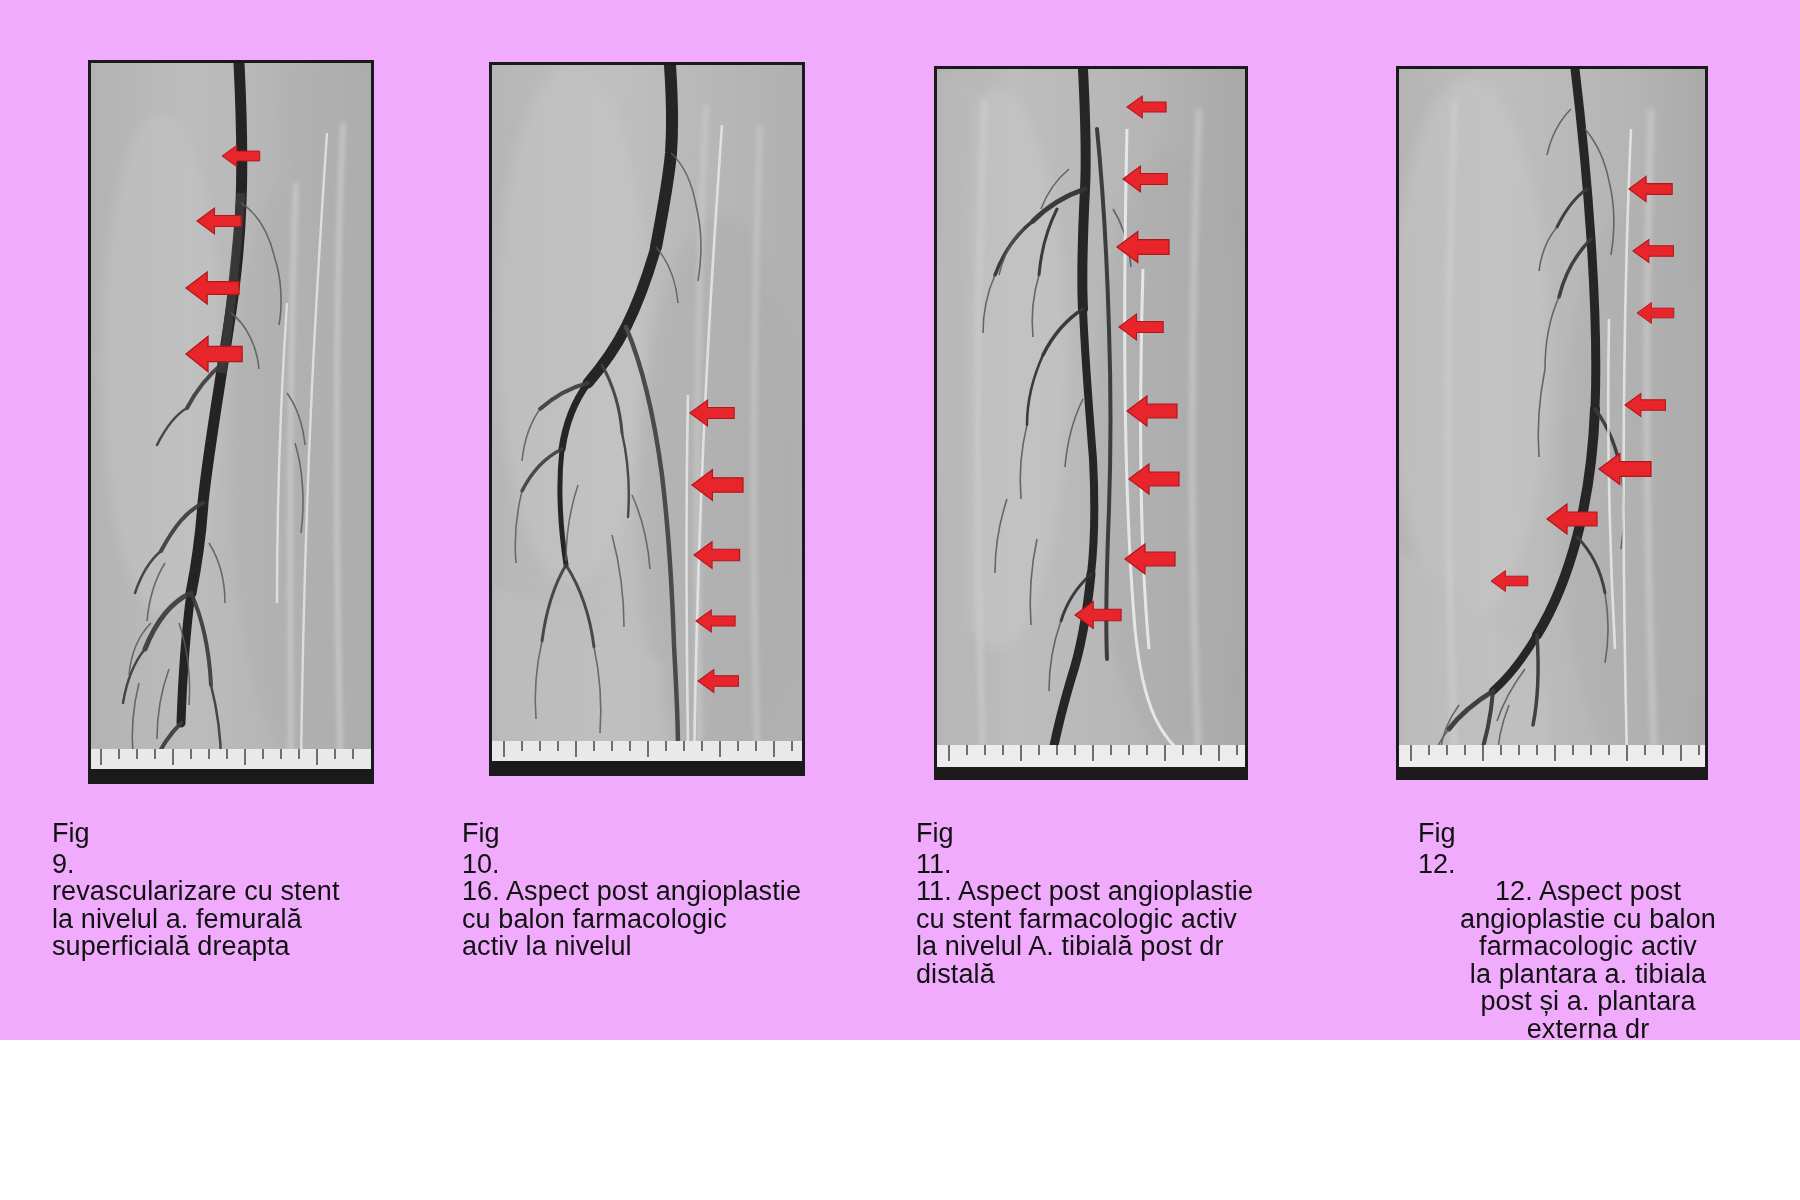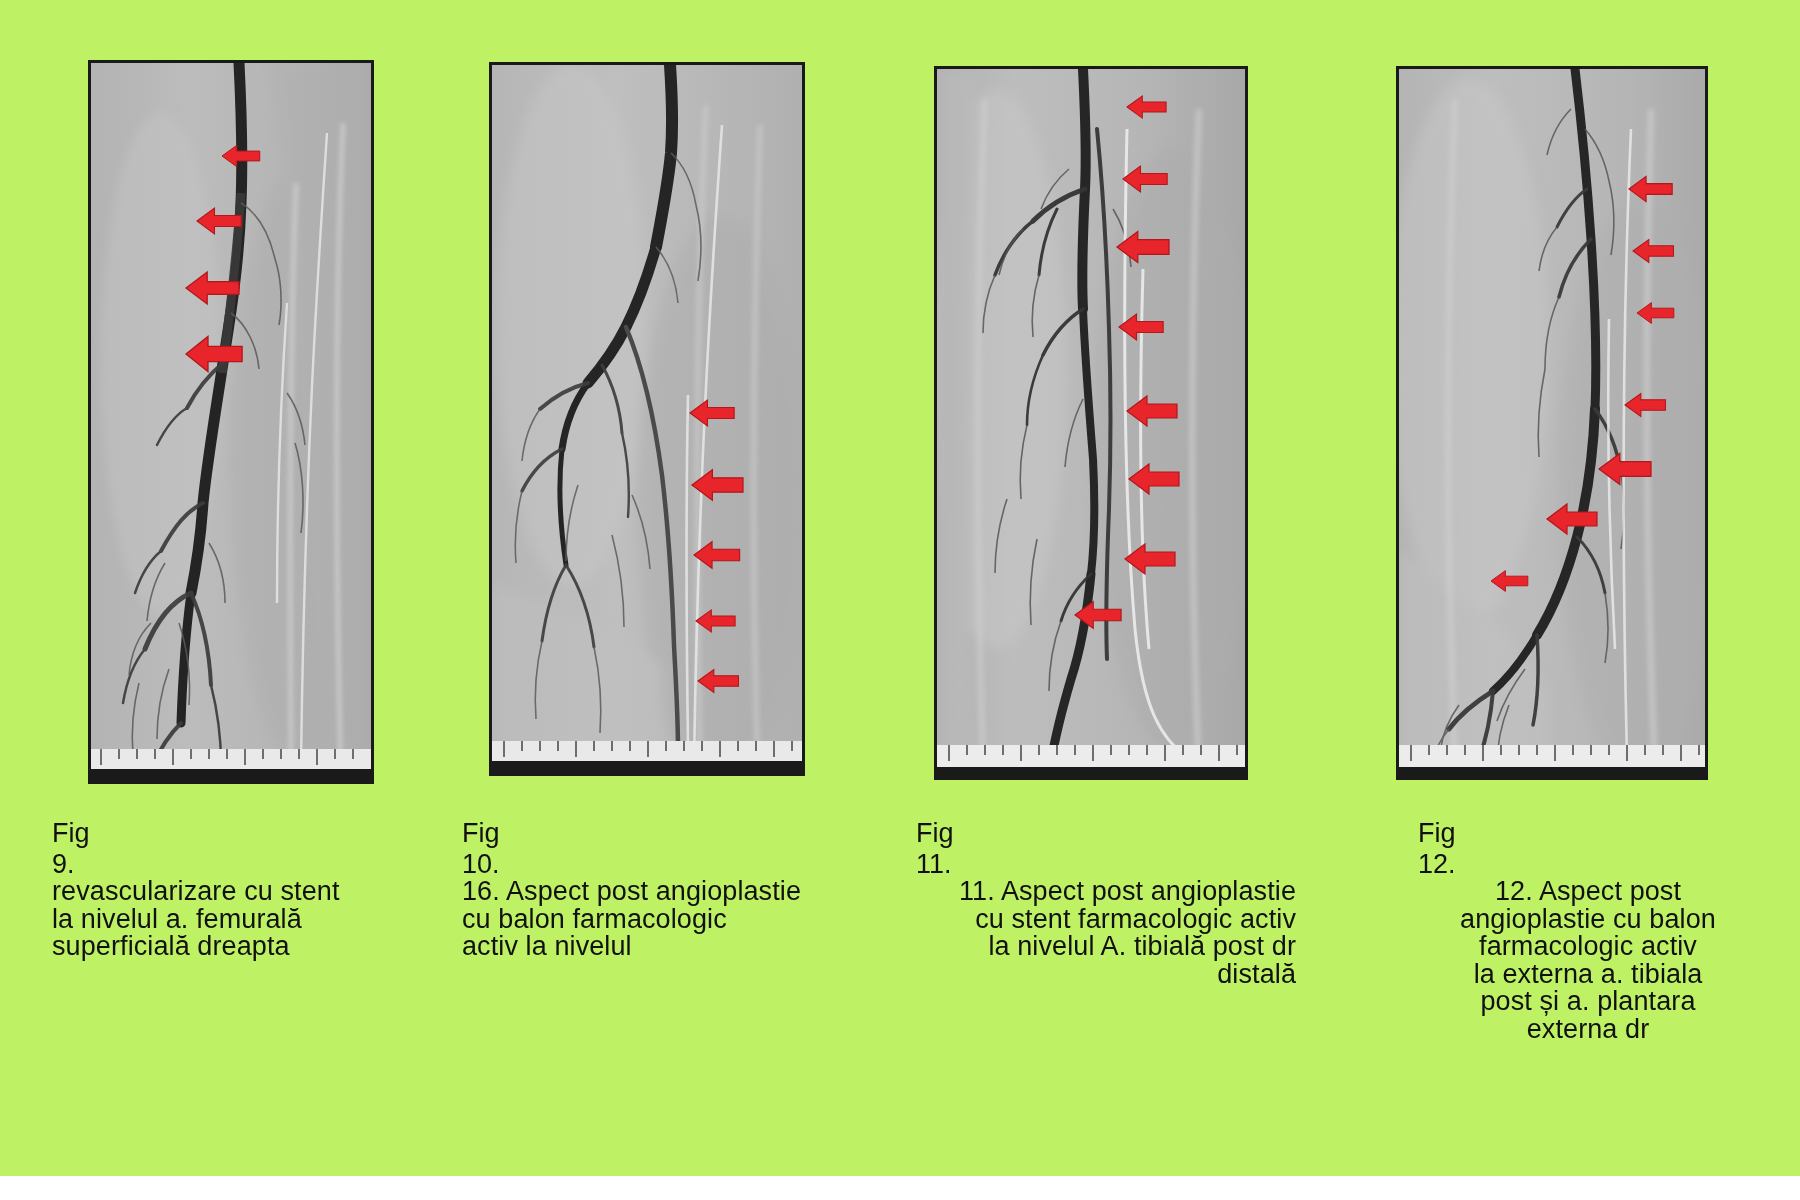--- a/index.html
+++ b/index.html
@@ -10,22 +10,22 @@
     height: 1200px;
     overflow: hidden;
   }
   body {
     font-family: "Liberation Sans", sans-serif;
     color: #000000;
   }
   .page {
     position: relative;
     width: 1800px;
-    height: 1176px;
-    background: #bef264;
+    height: 1040px;
+    background: #f0abfc;
   }
   .figure-row {
     position: absolute;
     top: 0;
     left: 0;
     width: 1800px;
     height: 1200px;
   }
   .figure {
     position: absolute;
@@ -354,21 +354,21 @@
             <g transform="translate(188,490) scale(1.0)">
               <path d="M0 0 L20 -15 L20 -7 L50 -7 L50 7 L20 7 L20 15 Z"></path>
             </g>
             <g transform="translate(138,546) scale(0.96)">
               <path d="M0 0 L19 -14 L19 -6 L48 -6 L48 6 L19 6 L19 14 Z"></path>
             </g>
           </g>
         </svg>
       </div>
       <div class="fig-label" style="left:916px; top:818px;">Fig 11.</div>
-      <div class="fig-caption" style="left:916px; top:878px; width:380px;text-align:right;">
+      <div class="fig-caption" style="left:916px; top:878px; width:380px;">
         <span class="cap-line">11. Aspect post angioplastie</span>
         <span class="cap-line">cu stent farmacologic activ</span>
         <span class="cap-line">la nivelul A. tibială post dr</span>
         <span class="cap-line">distală</span>
       </div>
     </div>
 
     <div class="figure">
       <div class="angio-frame" style="left:1396px; top:66px; width:306px; height:708px;">
         <svg class="angio-canvas" viewBox="0 0 306 708" preserveAspectRatio="none">
@@ -461,20 +461,20 @@
               <path d="M0 0 L18 -13 L18 -6 L46 -6 L46 6 L18 6 L18 13 Z"></path>
             </g>
           </g>
         </svg>
       </div>
       <div class="fig-label" style="left:1418px; top:818px;">Fig 12.</div>
       <div class="fig-caption" style="left:1418px; top:878px; width:340px;text-align:center;">
         <span class="cap-line">12. Aspect post</span>
         <span class="cap-line">angioplastie cu balon</span>
         <span class="cap-line">farmacologic activ</span>
-        <span class="cap-line">la externa a. tibiala</span>
+        <span class="cap-line">la plantara a. tibiala</span>
         <span class="cap-line">post și a. plantara</span>
         <span class="cap-line">externa dr</span>
       </div>
     </div>
 
   </div>
 </div>
 
 </body></html>

